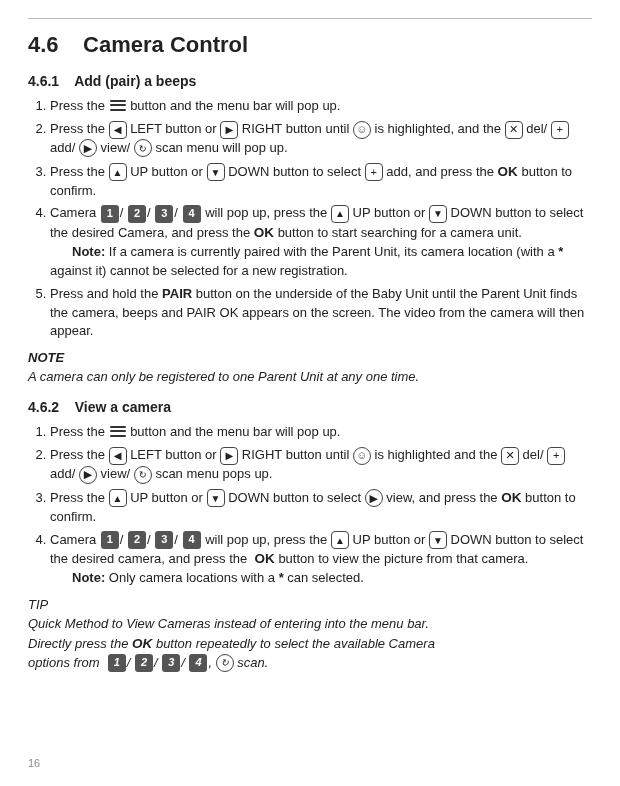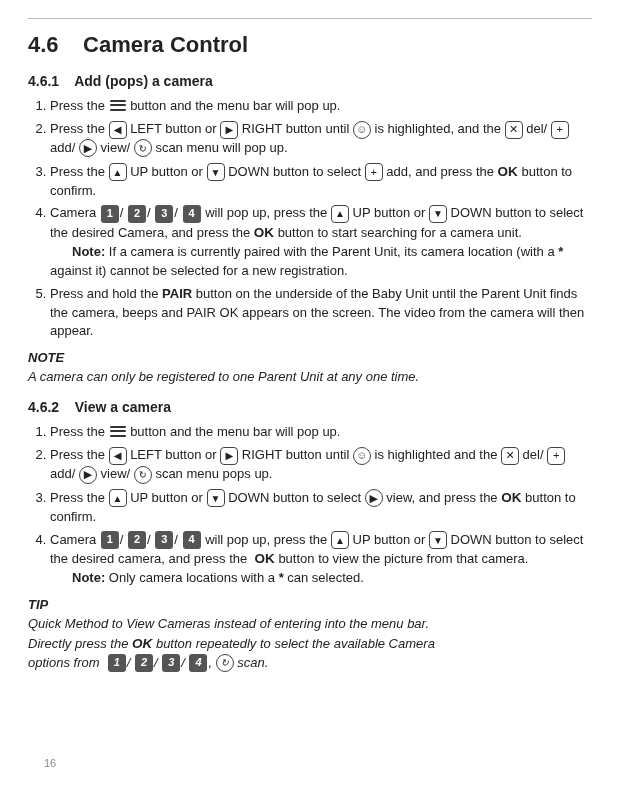--- a/index.html
+++ b/index.html
@@ -105,32 +105,32 @@
     .note-label {
       font-weight: bold;
       font-style: italic;
     }
     .tip-block {
       font-style: italic;
       margin-top: 8px;
       margin-bottom: 2px;
     }
     .tip-label {
-      font-weight: bold;
+      font-weight: normal;
       font-style: italic;
       text-align: center;
     }
     .footer {
       position: absolute;
       bottom: 14px;
       left: 0;
       right: 0;
       display: flex;
       justify-content: space-between;
-      padding: 0 44px;
+      padding: 0 28px;
       font-size: 11px;
       color: #888;
     }
     hr.section-divider {
       border: none;
       border-top: 1.5px solid #bbb;
       margin-bottom: 10px;
     }
     .menu-icon {
       display: inline-block;
@@ -180,21 +180,21 @@
 
 <hr class="section-divider">
 
 <div class="section-title">
   <span>4.6</span>&nbsp;&nbsp;&nbsp;
   <span>Camera Control</span>
 </div>
 
 <div class="subsection-title">
   <span>4.6.1</span>&nbsp;&nbsp;&nbsp;
-  <span>Add (pops) a camera</span>
+  <span>Add (pair) a beeps</span>
 </div>
 
 <ol>
   <li>
     Press the
     <span class="menu-icon"><span></span><span></span><span></span></span>
     button and the menu bar will pop up.
   </li>
   <li>
     Press the <span class="icon-inline">

